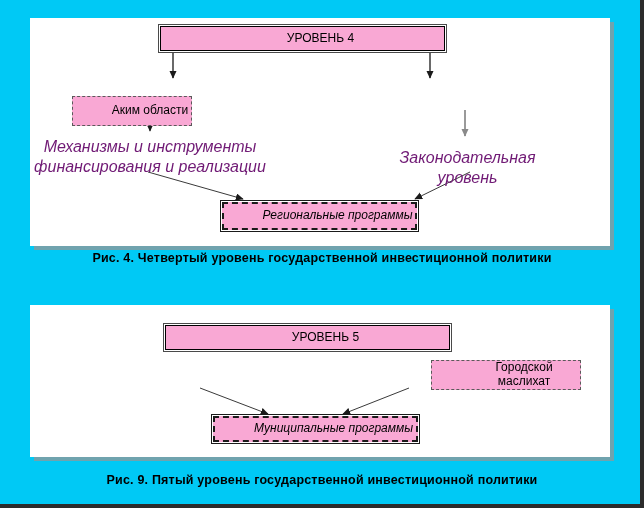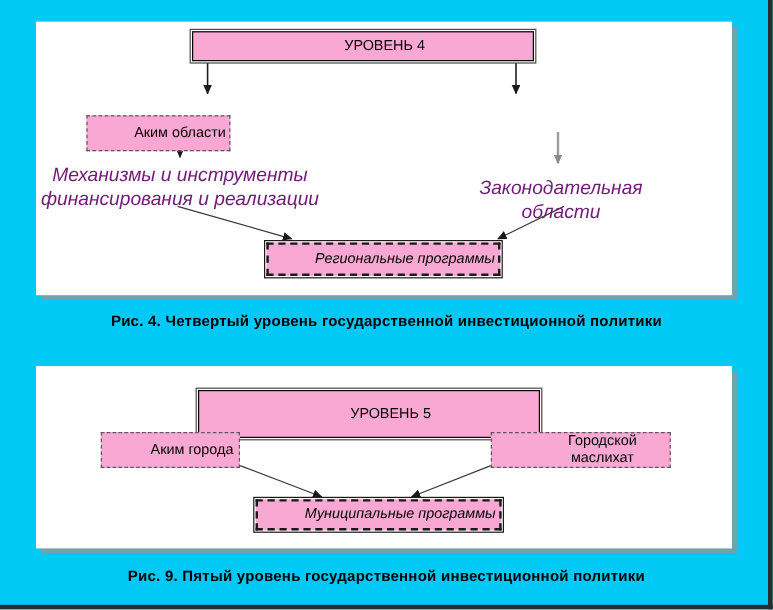--- a/index.html
+++ b/index.html
@@ -27,21 +27,21 @@
   
   .caption{
     position:absolute;
     left:0;width:644px;
     text-align:center;
     font-size:12.5px;
     font-weight:bold;
     color:#000;
     letter-spacing:.2px;
   }
-  #caption-1{top:261px;}
+  #caption-1{top:251px;}
   #caption-2{top:473px;}
 
   
   .node{
     position:absolute;
     box-sizing:border-box;
     display:flex;align-items:center;justify-content:center;
     text-align:center;
     background:#f9a8d4;
     color:#000;
@@ -121,39 +121,38 @@
   <div class="node dashed-box" style="left:72px;top:96px;width:120px;height:30px;">Аким области</div>
 
 
   <div class="free-label" style="left:30px;top:137px;width:240px;">
     <div>Механизмы и инструменты</div>
     <div>финансирования и реализации</div>
   </div>
 
   <div class="free-label" style="left:395px;top:148px;width:145px;">
     <div>Законодательная</div>
-    <div>области</div>
+    <div>уровень</div>
   </div>
 
   <div class="node prog-box" style="left:222px;top:202px;width:195px;height:28px;">Региональные программы</div>
 
   <div class="caption" id="caption-1">Рис. 4. Четвертый уровень государственной инвестиционной политики</div>
 
   <div class="panel" id="panel-2"></div>
 
   <svg class="wires">
 
     <line x1="200" y1="388" x2="268" y2="414" stroke="#3a3a3a" stroke-width="1" marker-end="url(#ah-black)"></line>
 
     <line x1="409" y1="388" x2="343" y2="414" stroke="#3a3a3a" stroke-width="1" marker-end="url(#ah-black)"></line>
   </svg>
 
-  <div class="node level-box" style="left:165px;top:325px;width:285px;height:40px;">УРОВЕНЬ 5</div>
+  <div class="node level-box" style="left:165px;top:325px;width:285px;height:25px;">УРОВЕНЬ 5</div>
 
-  <div class="node dashed-box" style="left:84px;top:360px;width:116px;height:30px;">Аким города</div>
 
-  <div class="node dashed-box" style="left:409px;top:360px;width:150px;height:30px;">Городской маслихат</div>
+  <div class="node dashed-box" style="left:431px;top:360px;width:150px;height:30px;">Городской маслихат</div>
 
   <div class="node prog-box" style="left:213px;top:416px;width:205px;height:26px;text-align:right;">Муниципальные программы</div>
 
   <div class="caption" id="caption-2">Рис. 9. Пятый уровень государственной инвестиционной политики</div>
 
 </div>
 
 </body></html>

